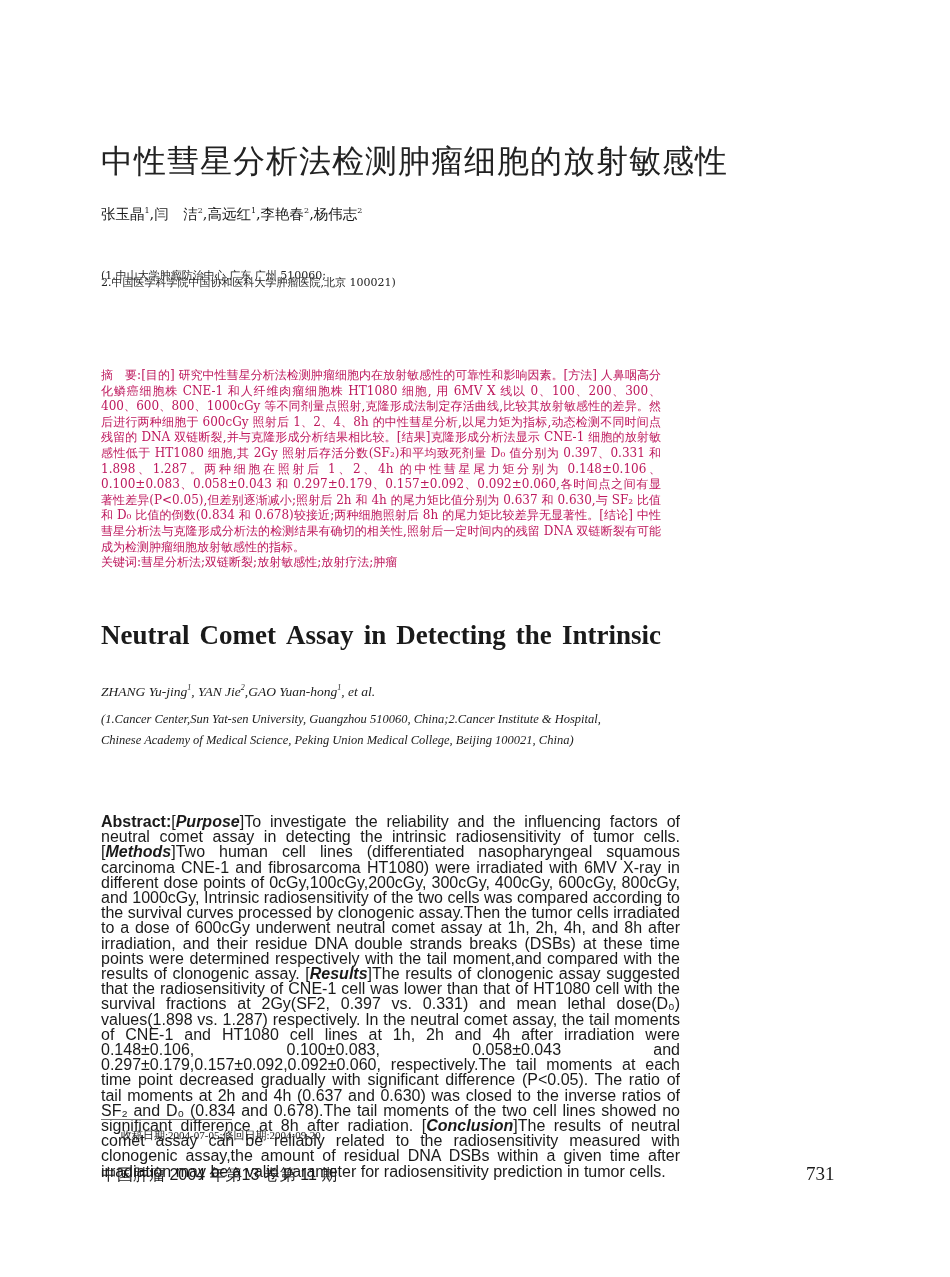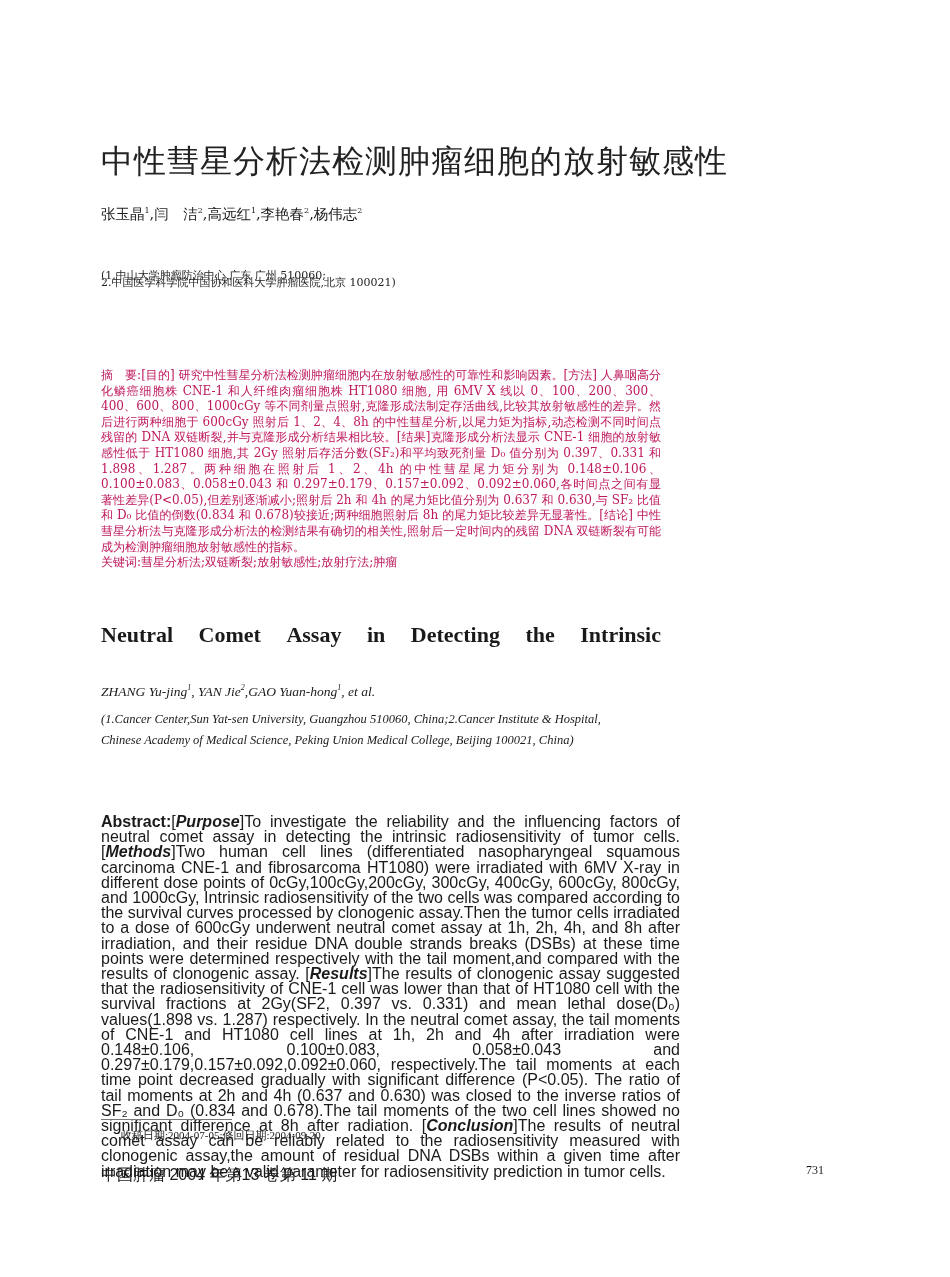--- a/index.html
+++ b/index.html
@@ -6,32 +6,32 @@
   body { width: 950px; height: 1277px; position: relative; overflow: hidden; color: #1a1a1a; font-family: "DejaVu Serif", serif; }
   .abs { position: absolute; }
   .cn-title { left: 101px; top: 140px; font-family: "DejaVu Sans", sans-serif; font-size: 32px; font-weight: 300; letter-spacing: 1px; color: #222; white-space: nowrap; }
   .cn-authors { left: 101px; top: 205px; font-family: "DejaVu Serif", serif; font-size: 14.5px; white-space: nowrap; }
   .cn-authors sup, .en-authors sup { font-size: 8px; vertical-align: 6px; }
   .cn-aff { left: 101px; font-family: "DejaVu Serif", serif; font-size: 11px; white-space: nowrap; color: #222; margin-top: 36px; }
   .cn-abs { left: 101px; top: 339px; width: 560px; font-family: "DejaVu Serif", serif; font-size: 12px; line-height: 15.6px; text-align: justify; color: #be185d; margin-top: 29px; }
   .cn-abs p { margin: 0; }
   .meta-row { display: flex; }
   .meta-row span { white-space: nowrap; }
-  .en-title { left: 101px; top: 620px; width: 560px; font-family: "Liberation Serif", serif; font-weight: bold; font-size: 22px; line-height: 30px; color: #1a1a1a; }
+  .en-title { left: 101px; top: 620px; width: 560px; font-family: "Liberation Serif", serif; font-weight: bold; font-size: 27px; line-height: 30px; color: #1a1a1a; }
   .en-title .l1 { display: flex; justify-content: space-between; }
   .en-authors { left: 101px; top: 683px; font-family: "Liberation Serif", serif; font-style: italic; font-size: 13.5px; white-space: nowrap; }
   .en-aff { left: 101px; font-family: "Liberation Serif", serif; font-size: 12.5px; white-space: nowrap; }
   .en-abs { left: 101px; top: 794px; width: 579px; font-family: Liberation Sans, sans-serif; font-size: 16px; line-height: 15.2px; text-align: justify; color: #1a1a1a; margin-top: 20px; }
   .en-abs p { margin: 0; }
   .en-abs b { font-weight: bold; }
   .tag-i { font-weight: bold; font-style: italic; }
   .rule { left: 101px; top: 1119px; width: 131px; height: 1px; background: #777; }
   .received { left: 121px; top: 1128px; font-family: Liberation Serif, serif; font-size: 11px; white-space: nowrap; }
   .footer-left { left: 101px; top: 1165px; font-family: Liberation Sans, sans-serif; font-size: 16px; white-space: nowrap; }
-  .page-num { left: 806px; top: 1163px; font-family: "Liberation Serif", serif; font-size: 12px; white-space: nowrap; }
+  .page-num { left: 806px; top: 1163px; font-family: "Liberation Serif", serif; font-size: 19px; white-space: nowrap; }
 </style>
 </head>
 <body>
 
 <div class="abs cn-title">中性彗星分析法检测肿瘤细胞的放射敏感性</div>
 
 <div class="abs cn-authors">
   <span>张玉晶</span><sup>1</sup>,<span>闫　洁</span><sup>2</sup>,<span>高远红</span><sup>1</sup>,<span>李艳春</span><sup>2</sup>,<span>杨伟志</span><sup>2</sup>
 </div>
 

